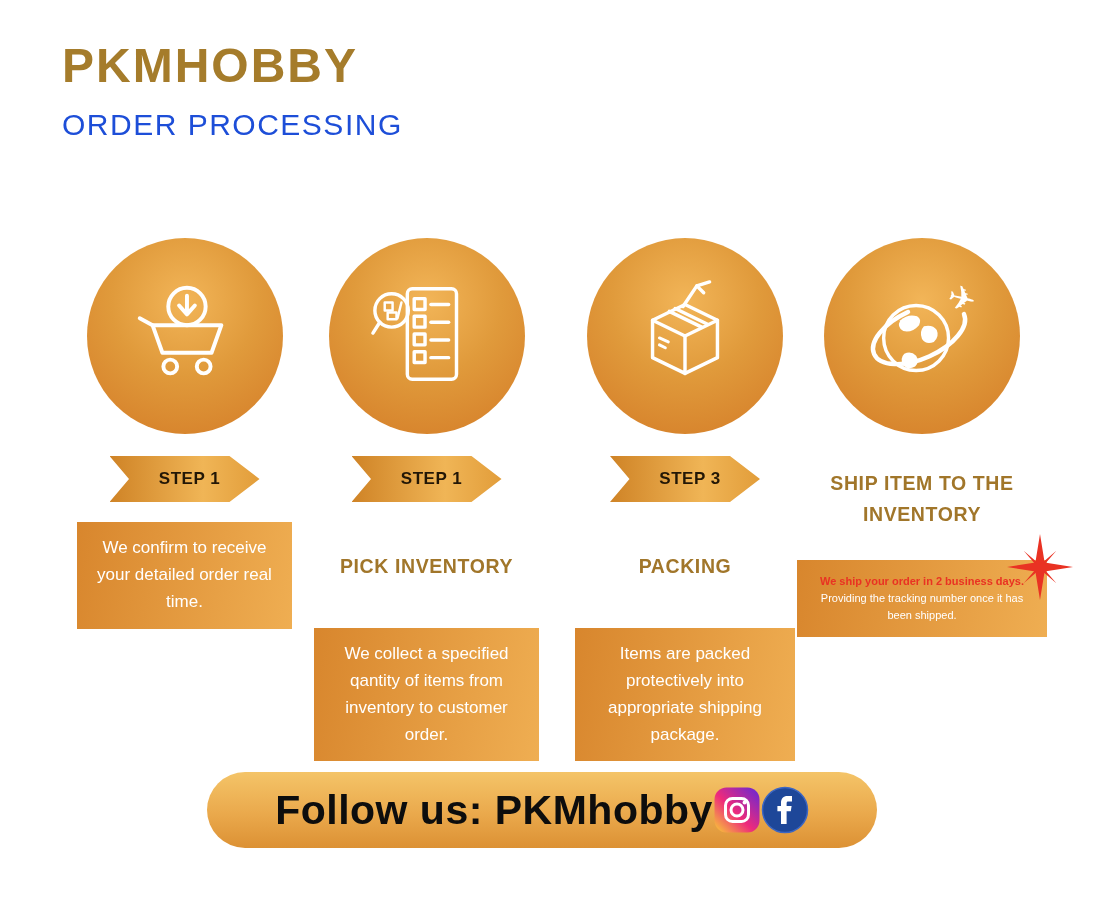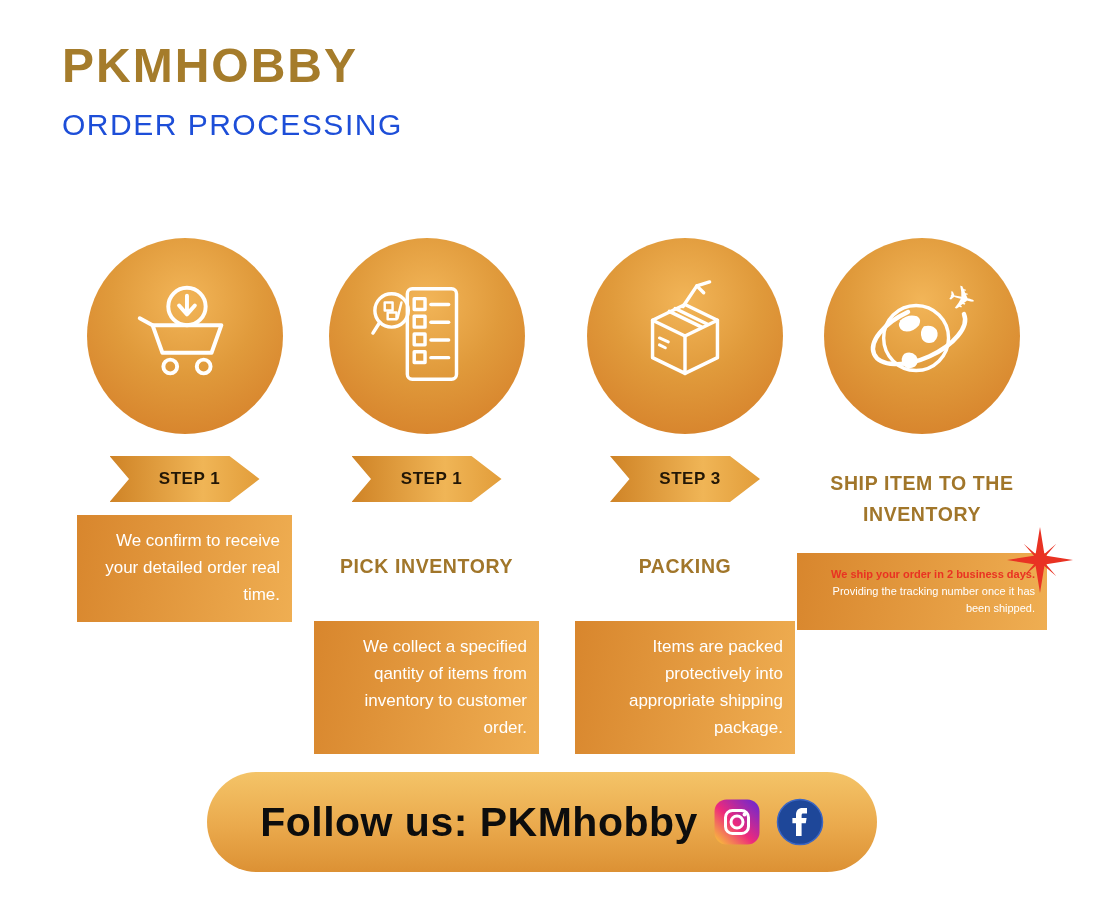--- a/index.html
+++ b/index.html
@@ -27,34 +27,34 @@
 
   .step-arrow { width:150px; height:46px; margin:22px auto 0;
             background:linear-gradient(90deg,#cf8326,#f0b556 62%,#e29d3a);
             clip-path:polygon(0 0, 80% 0, 100% 50%, 80% 100%, 0 100%, 13% 50%);
             display:flex; align-items:center; justify-content:center; padding-left:10px; }
   .step-arrow span { font-size:17px; font-weight:700; letter-spacing:0.5px; color:#231706; }
 
   .step-title { height:82px; margin-top:24px; display:flex; align-items:center; justify-content:center;
             font-size:19.5px; font-weight:700; letter-spacing:0.6px; color:#a1762a; line-height:1.6; }
 
-  .desc-box { margin-top:13px; text-align:right; padding:13px 12px; color:#ffffff;
+  .desc-box { margin-top:20px; text-align:center; padding:13px 12px; color:#ffffff;
             font-size:17px; line-height:1.58; font-weight:400;
             background:linear-gradient(100deg,#d8862d,#efae52); position:relative; }
   .col4 .desc-box { font-size:11px; line-height:1.55; }
   .desc-highlight { display:block; color:#e93223; font-weight:700; }
   .desc-rest { display:block; }
 
   .starburst { position:absolute; top:-26px; right:-26px; width:66px; height:66px; pointer-events:none; }
 
   
-  .footer-pill { position:absolute; left:207px; top:772px; width:670px; height:100px;
+  .footer-pill { position:absolute; left:207px; top:772px; width:670px; height:76px;
             border-radius:52px;
             background:linear-gradient(180deg,#f4c468 0%,#eaa94c 55%,#dc9134 100%);
-            display:flex; align-items:center; justify-content:center; gap:15px; }
+            display:flex; align-items:center; justify-content:center; }
   .footer-text { font-size:41px; font-weight:800; color:#0d0d0d; letter-spacing:0.5px; }
   .social { width:48px; height:48px; display:block; }
 </style>
 </head>
 <body>
 
 <div class="canvas">
 
   <div class="brand">PKMHOBBY</div>
   <div class="page-title">ORDER PROCESSING</div>

